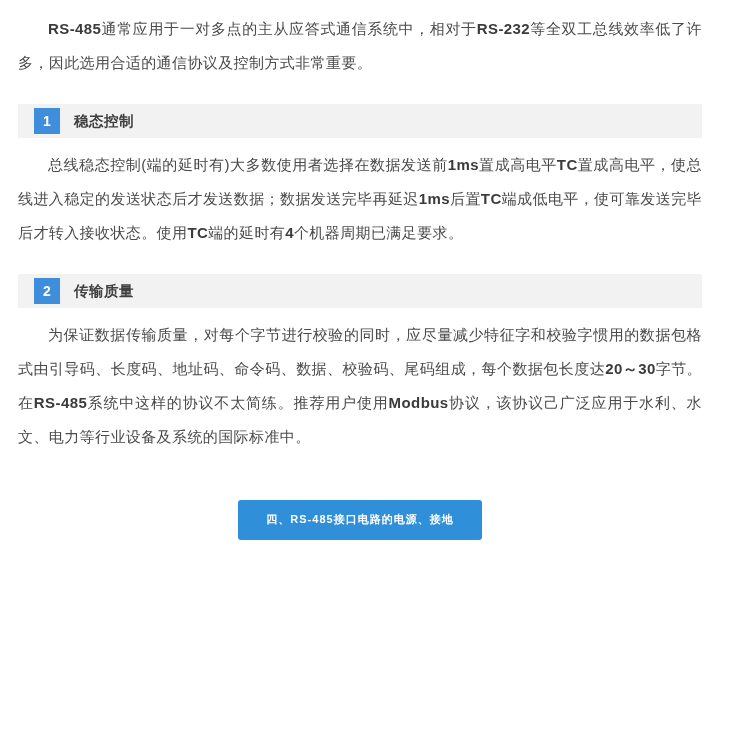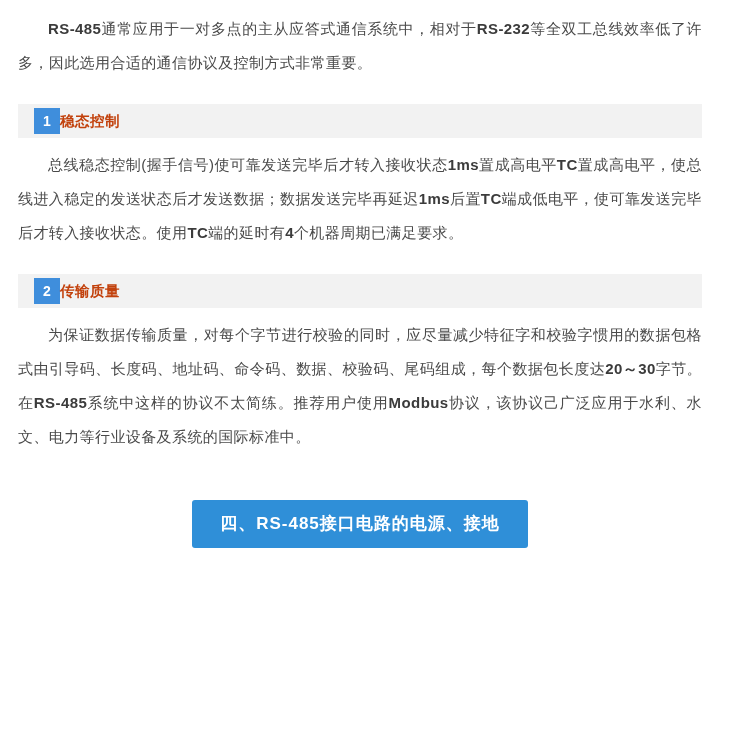--- a/index.html
+++ b/index.html
@@ -53,33 +53,34 @@
     font-weight: bold;
     display: flex;
     align-items: center;
     justify-content: center;
     margin-left: 16px;
     flex: 0 0 auto;
   }
   .sec-title {
     font-size: 14.5px;
     font-weight: bold;
-    color: #c2410c;
+    color: #404040;
+    margin-left: 14px;
     letter-spacing: 0.5px;
   }
   
   .banner-wrap {
     display: flex;
     justify-content: center;
     margin: 46px 0 30px 0;
   }
   .banner {
     background: #2f8fd8;
     color: #ffffff;
-    font-size: 17px;
+    font-size: 11px;
     font-weight: bold;
     letter-spacing: 1px;
     padding: 12px 28px 13px 28px;
     border-radius: 3px;
     text-align: center;
     white-space: nowrap;
   }
   .spacer-top { height: 12px; }
   .block { margin-top: 18px; }
 </style>
@@ -90,21 +91,21 @@
 
   <div class="spacer-top"></div>
 
   <p class="para"><b>RS-485</b><span>通常应用于一对多点的主从应答式通信系统中，相对于</span><b>RS-232</b><span>等全双工总线效率低了许多，因此选用合适的通信协议及控制方式非常重要。</span></p>
 
   <div class="sec-head">
     <div class="sec-num">1</div>
     <div class="sec-title">稳态控制</div>
   </div>
 
-  <p class="para"><span>总线稳态控制(握手信号)使可靠发送完毕后才转入接收状态</span><b>1ms</b><span>置成高电平</span><b>TC</b><span>置成高电平，使总线进入稳定的发送状态后才发送数据；数据发送完毕再延迟</span><b>1ms</b><span>后置</span><b>TC</b><span>端成低电平，使可靠发送完毕后才转入接收状态。使用</span><b>TC</b><span>端的延时有</span><b>4</b><span>个机器周期已满足要求。</span></p>
+  <p class="para"><span>总线稳态控制(端的延时有)大多数使用者选择在数据发送前</span><b>1ms</b><span>置成高电平</span><b>TC</b><span>置成高电平，使总线进入稳定的发送状态后才发送数据；数据发送完毕再延迟</span><b>1ms</b><span>后置</span><b>TC</b><span>端成低电平，使可靠发送完毕后才转入接收状态。使用</span><b>TC</b><span>端的延时有</span><b>4</b><span>个机器周期已满足要求。</span></p>
 
   <div class="sec-head">
     <div class="sec-num">2</div>
     <div class="sec-title">传输质量</div>
   </div>
 
   <p class="para"><span>为保证数据传输质量，对每个字节进行校验的同时，应尽量减少特征字和校验字惯用的数据包格式由引导码、长度码、地址码、命令码、数据、校验码、尾码组成，每个数据包长度达</span><b>20～30</b><span>字节。在</span><b>RS-485</b><span>系统中这样的协议不太简练。推荐用户使用</span><b>Modbus</b><span>协议，该协议己广泛应用于水利、水文、电力等行业设备及系统的国际标准中。</span></p>
 
   <div class="banner-wrap">
     <div class="banner">四、RS-485接口电路的电源、接地</div>

